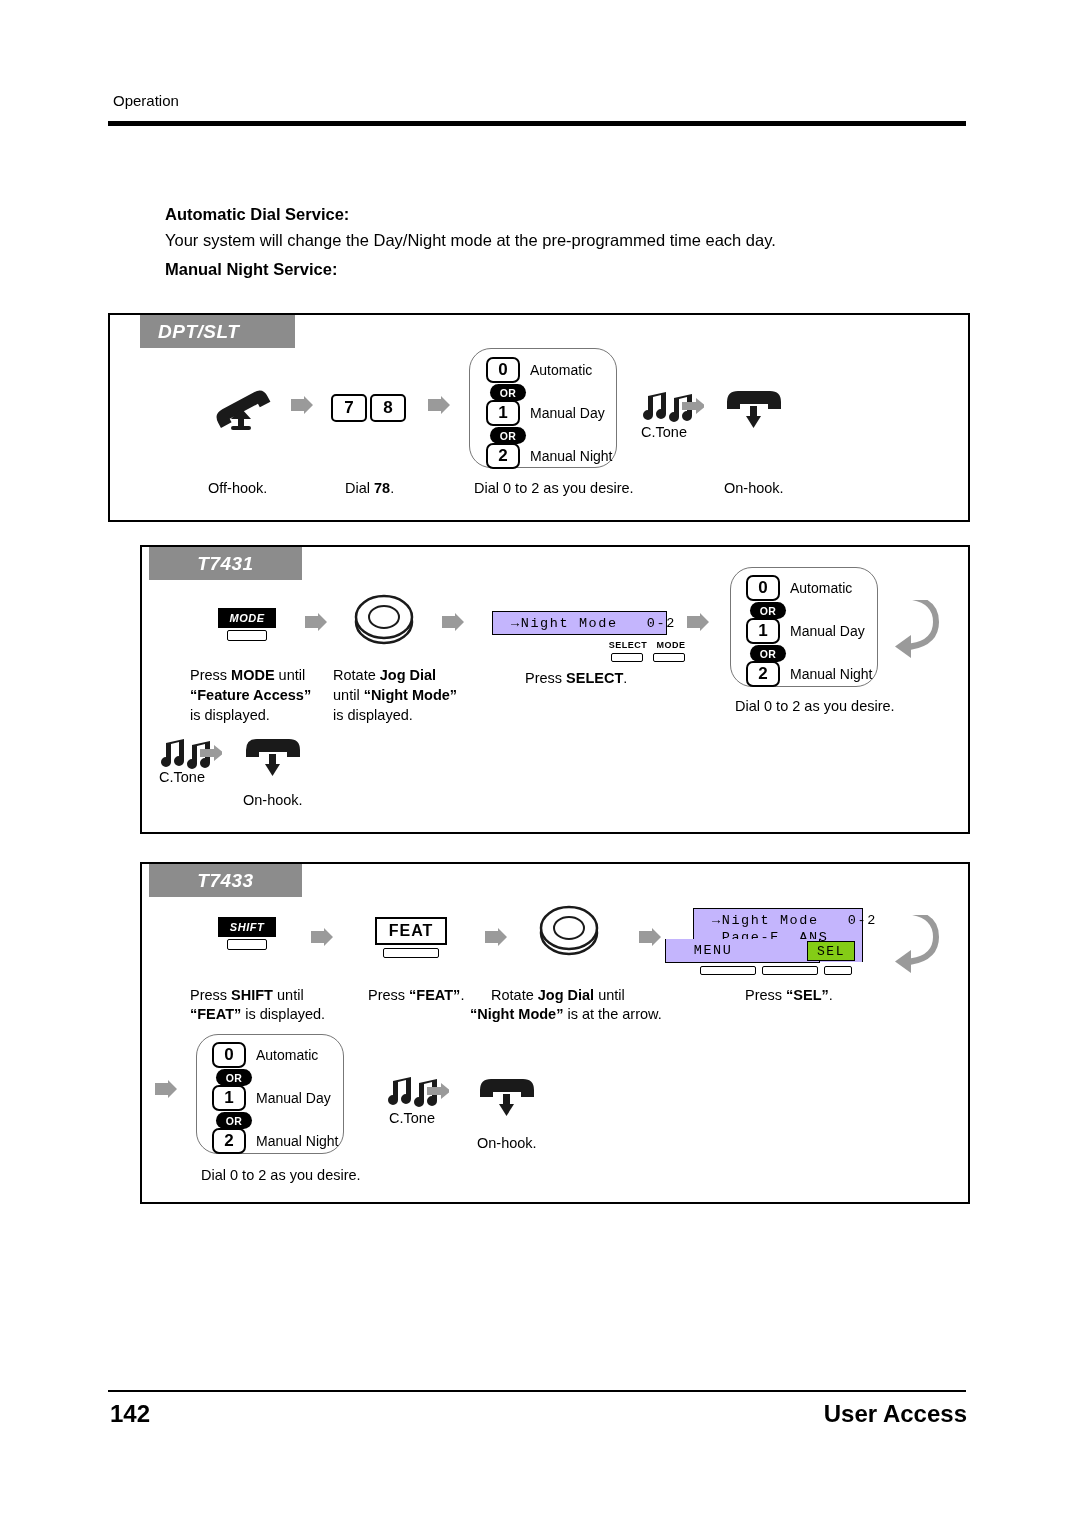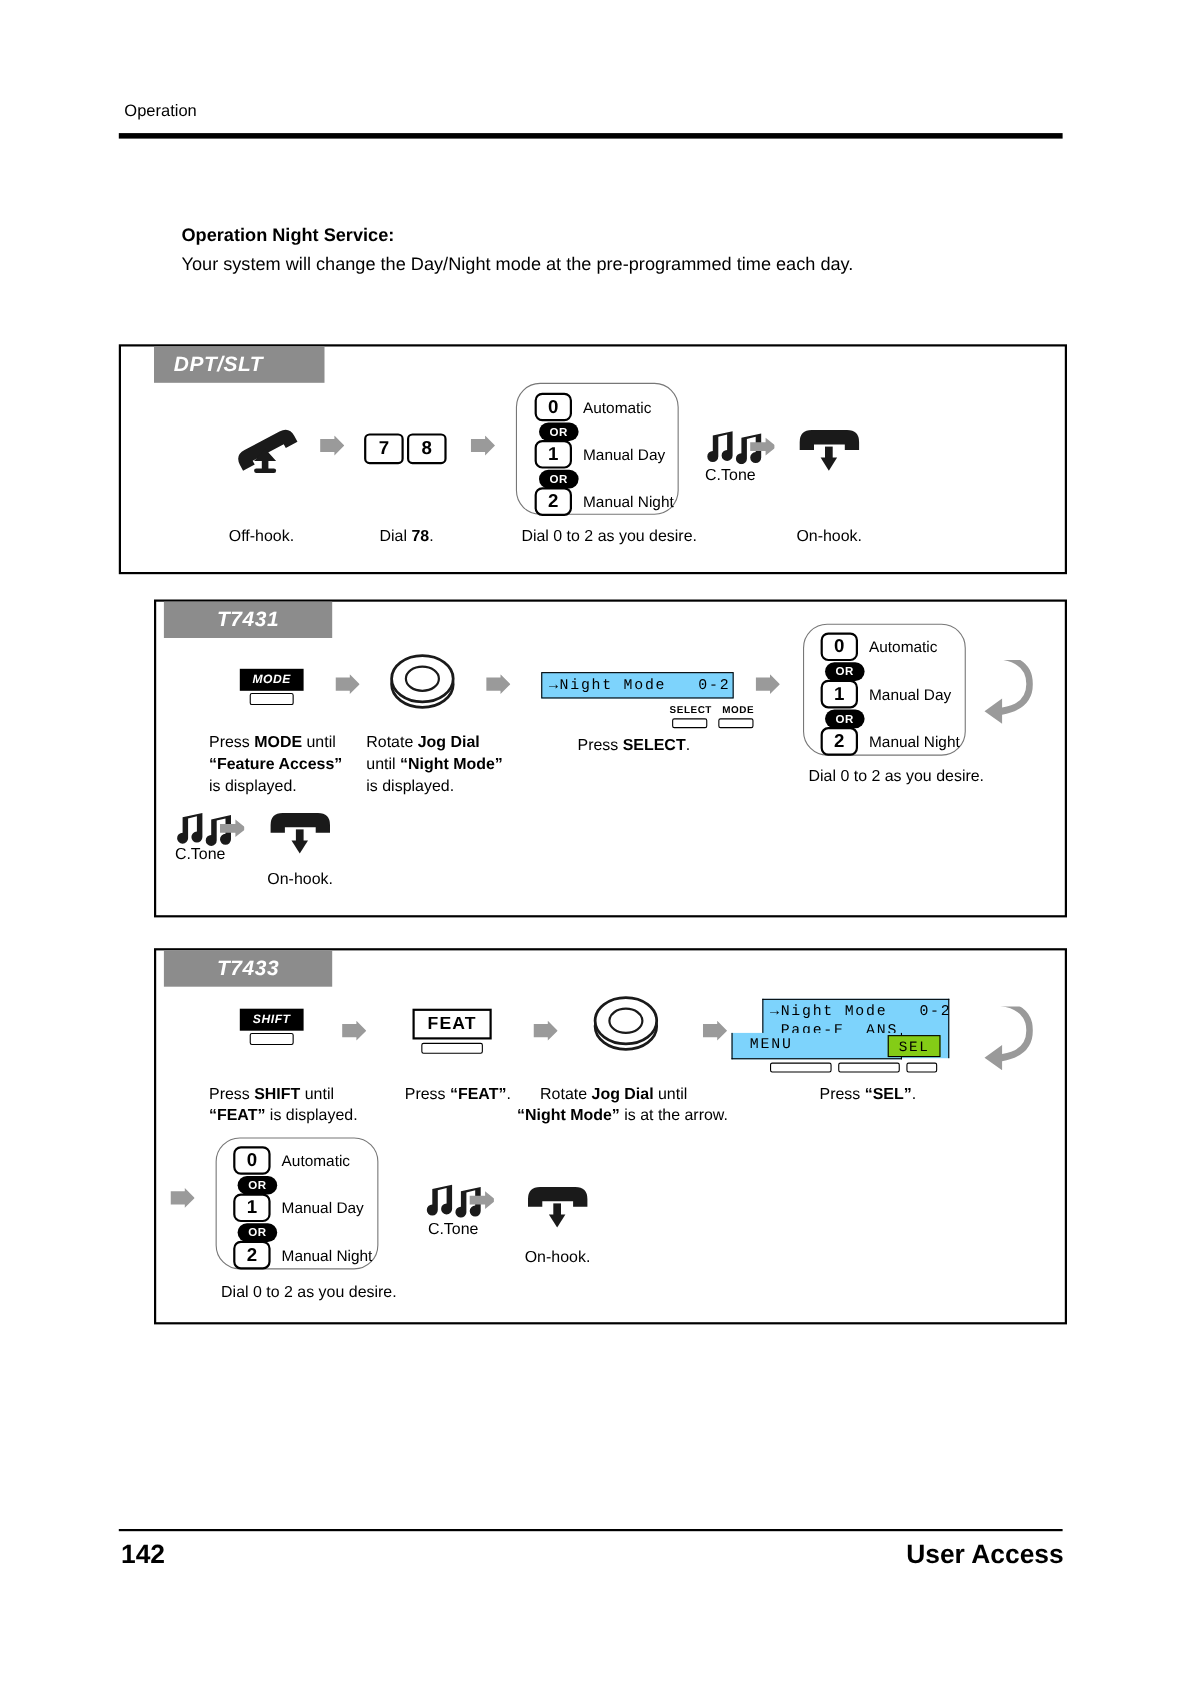--- a/index.html
+++ b/index.html
@@ -205,26 +205,26 @@
     box-sizing: border-box;
   }
 
   
   .jog { position: absolute; }
 
   
   .lcd {
     position: absolute;
     border: 1.8px solid #000;
-    background: #7dd3fc;
+    background: #c4b5fd;
     font-family: "Liberation Mono", monospace;
     font-size: 13.5px;
     letter-spacing: 1.6px;
     box-sizing: border-box;
-    padding: 3px 6px 2px 6px;
+    padding: 3px 6px 2px 18px;
     line-height: 17px;
     white-space: pre;
   }
   .softkey {
     position: absolute;
     font-size: 9px;
     font-weight: bold;
     text-align: center;
     letter-spacing: 0.5px;
   }
@@ -279,22 +279,23 @@
 </head>
 <body>
 
 <div class="page">
 
   <div class="header-label">Operation</div>
   <div class="header-rule"></div>
 
 
   <div class="intro">
-    <p class="b">Operation Night Service:</p>
+    <p class="b">Automatic Dial Service:</p>
     <p class="p">Your system will change the Day/Night mode at the pre-programmed time each day.</p>
+    <p class="b">Manual Night Service:</p>
   </div>
 
   <div class="panel" id="panel-dptslt"></div>
   <div class="panel-tab" id="tab-dptslt">DPT/SLT</div>
 
   <div class="icon" style="left:205px; top:380px;">
     <svg width="72" height="52" viewBox="0 0 72 52">
       <g transform="rotate(-28 36 26)">
         <path d="M8 30 q0 -10 10 -10 l36 0 q10 0 10 10 l0 6 -12 0 0 -4 -32 0 0 4 -12 0 z" fill="#1a1a1a"></path>
       </g>

